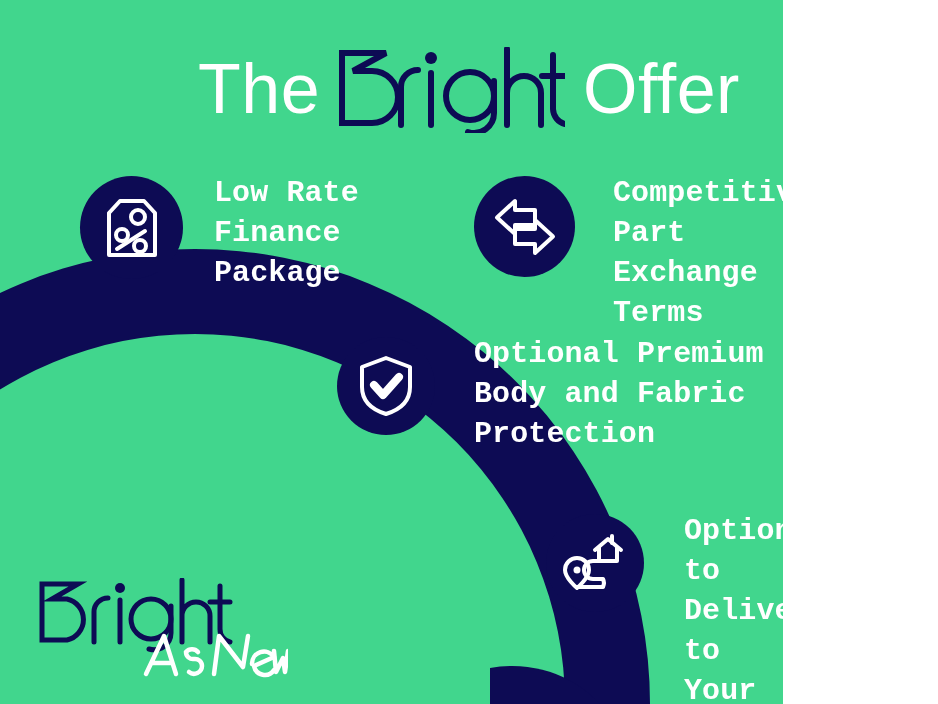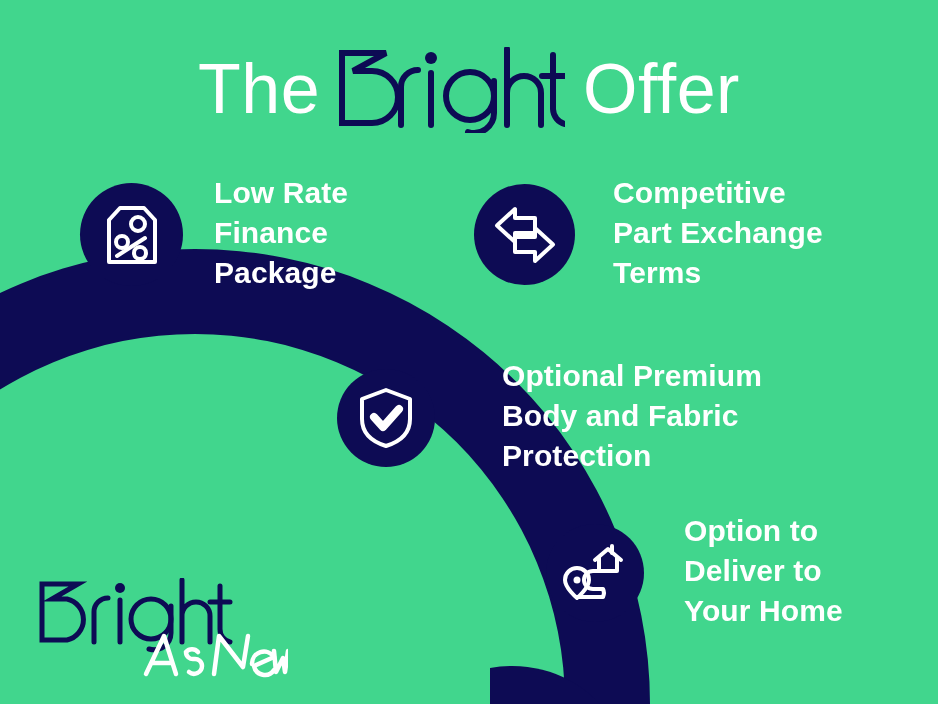--- a/index.html
+++ b/index.html
@@ -2,21 +2,21 @@
 <html><head>
 <meta charset="utf-8">
 <style>
   html, body {
     margin: 0;
     padding: 0;
     background: #ffffff;
   }
   #canvas {
     position: relative;
-    width: 938px;
+    width: 783px;
     height: 704px;
     overflow: hidden;
     background: #41d68d;
     font-family: "Liberation Sans", sans-serif;
     -webkit-font-smoothing: antialiased;
   }
 
   
   .bg-layer {
     position: absolute;
@@ -46,21 +46,22 @@
     vertical-align: middle;
     margin: 0 14px;
     position: relative;
     top: 3px;
   }
 
   
   .feature {
     position: absolute;
     display: flex;
-    align-items: center;
+    align-items: flex-start;
+    font-family: Liberation Mono, monospace;
   }
   .feature .badge {
     flex: 0 0 auto;
     border-radius: 50%;
     background: #0d0b54;
     display: flex;
     align-items: center;
     justify-content: center;
   }
   .feature .ftext {
@@ -73,21 +74,21 @@
   }
 
   #feature-0 { left: 80px;  top: 176px; }
   #feature-0 .badge { width: 103px; height: 103px; }
   #feature-0 .ftext { margin-left: 31px; margin-top: -3px; }
 
   #feature-1 { left: 474px; top: 176px; }
   #feature-1 .badge { width: 101px; height: 101px; }
   #feature-1 .ftext { margin-left: 38px; margin-top: -3px; }
 
-  #feature-2 { left: 337px; top: 359px; gap: 28px; }
+  #feature-2 { left: 337px; top: 337px; }
   #feature-2 .badge { width: 98px; height: 98px; }
   #feature-2 .ftext { margin-left: 39px; margin-top: -3px; }
 
   #feature-3 { left: 546px; top: 514px; }
   #feature-3 .badge { width: 98px; height: 98px; }
   #feature-3 .ftext { margin-left: 40px; margin-top: -3px; }
 
   
   .logo {
     position: absolute;

